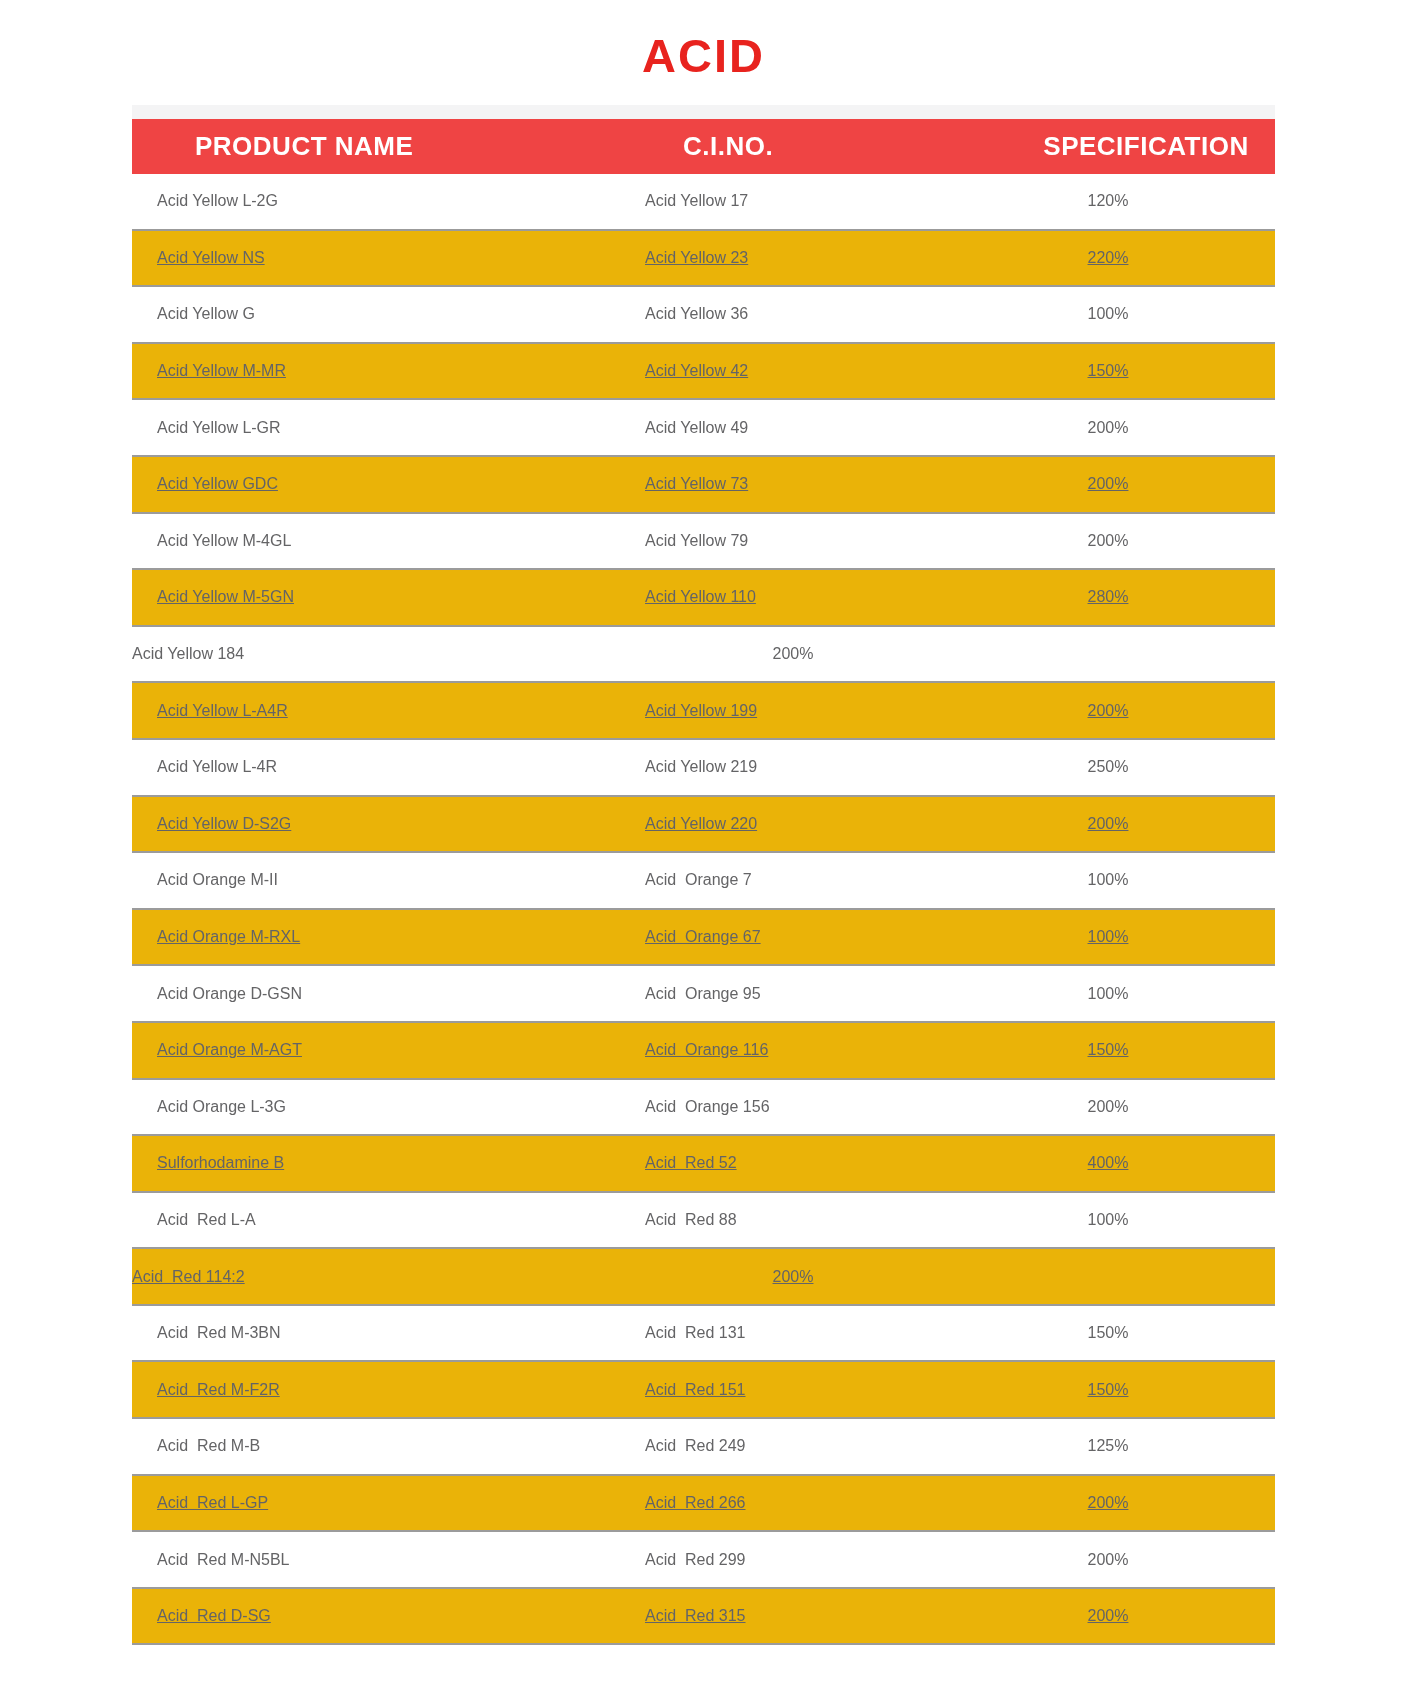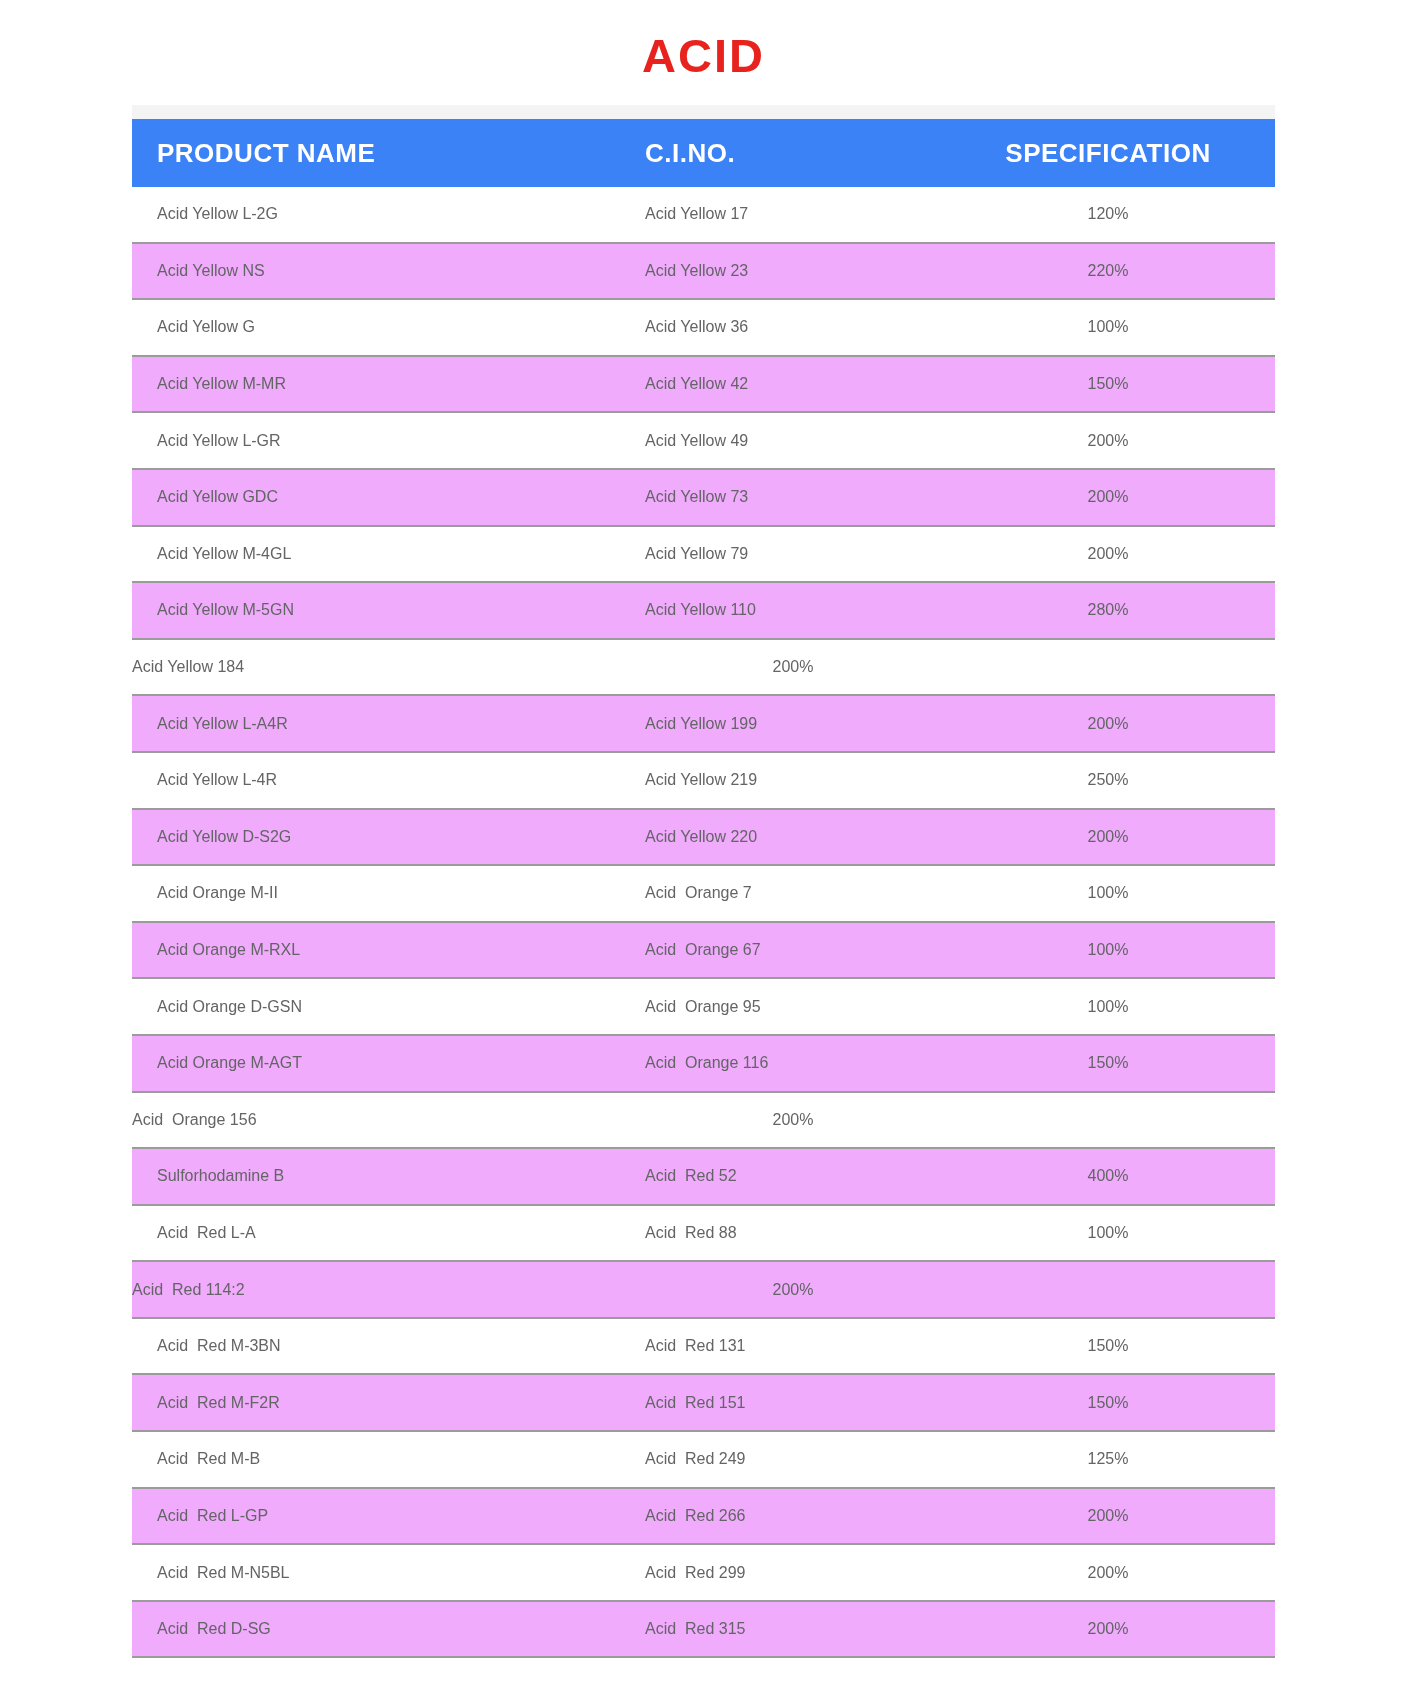--- a/index.html
+++ b/index.html
@@ -35,35 +35,37 @@
   .pre-strip {
     height: 14px;
     background: #f4f4f5;
   }
   .grid-row {
     display: grid;
     grid-template-columns: 513px 296px 334px;
     align-items: center;
   }
   .table-header {
-    height: 68px;
-    background: #3b82f6;
+    height: 55px;
+    background: #ef4444;
     color: #ffffff;
     font-size: 26px;
     font-weight: bold;
     letter-spacing: 0.5px;
+    padding-left: 38px;
   }
   .table-row {
     height: 54.6px;
     border-bottom: 2px solid #9b9b9b;
     color: #646466;
     font-size: 16px;
   }
   .table-row.alt {
-    background: #f0abfc;
+    background: #eab308;
+    text-decoration: underline;
   }
   .cell-product, .col-product {
     padding-left: 25px;
   }
   .cell, .hcell {
     white-space: pre;
     overflow: hidden;
   }
   .cell-spec, .col-spec {
     text-align: center;
@@ -160,20 +162,21 @@
           <div class="cell cell-product">Acid Orange D-GSN</div>
           <div class="cell cell-cino">Acid  Orange 95</div>
           <div class="cell cell-spec">100%</div>
         </div>
         <div class="grid-row table-row alt">
           <div class="cell cell-product">Acid Orange M-AGT</div>
           <div class="cell cell-cino">Acid  Orange 116</div>
           <div class="cell cell-spec">150%</div>
         </div>
         <div class="grid-row table-row">
+          <div class="cell cell-product">Acid Orange L-3G</div>
           <div class="cell cell-cino">Acid  Orange 156</div>
           <div class="cell cell-spec">200%</div>
         </div>
         <div class="grid-row table-row alt">
           <div class="cell cell-product">Sulforhodamine B</div>
           <div class="cell cell-cino">Acid  Red 52</div>
           <div class="cell cell-spec">400%</div>
         </div>
         <div class="grid-row table-row">
           <div class="cell cell-product">Acid  Red L-A</div>

